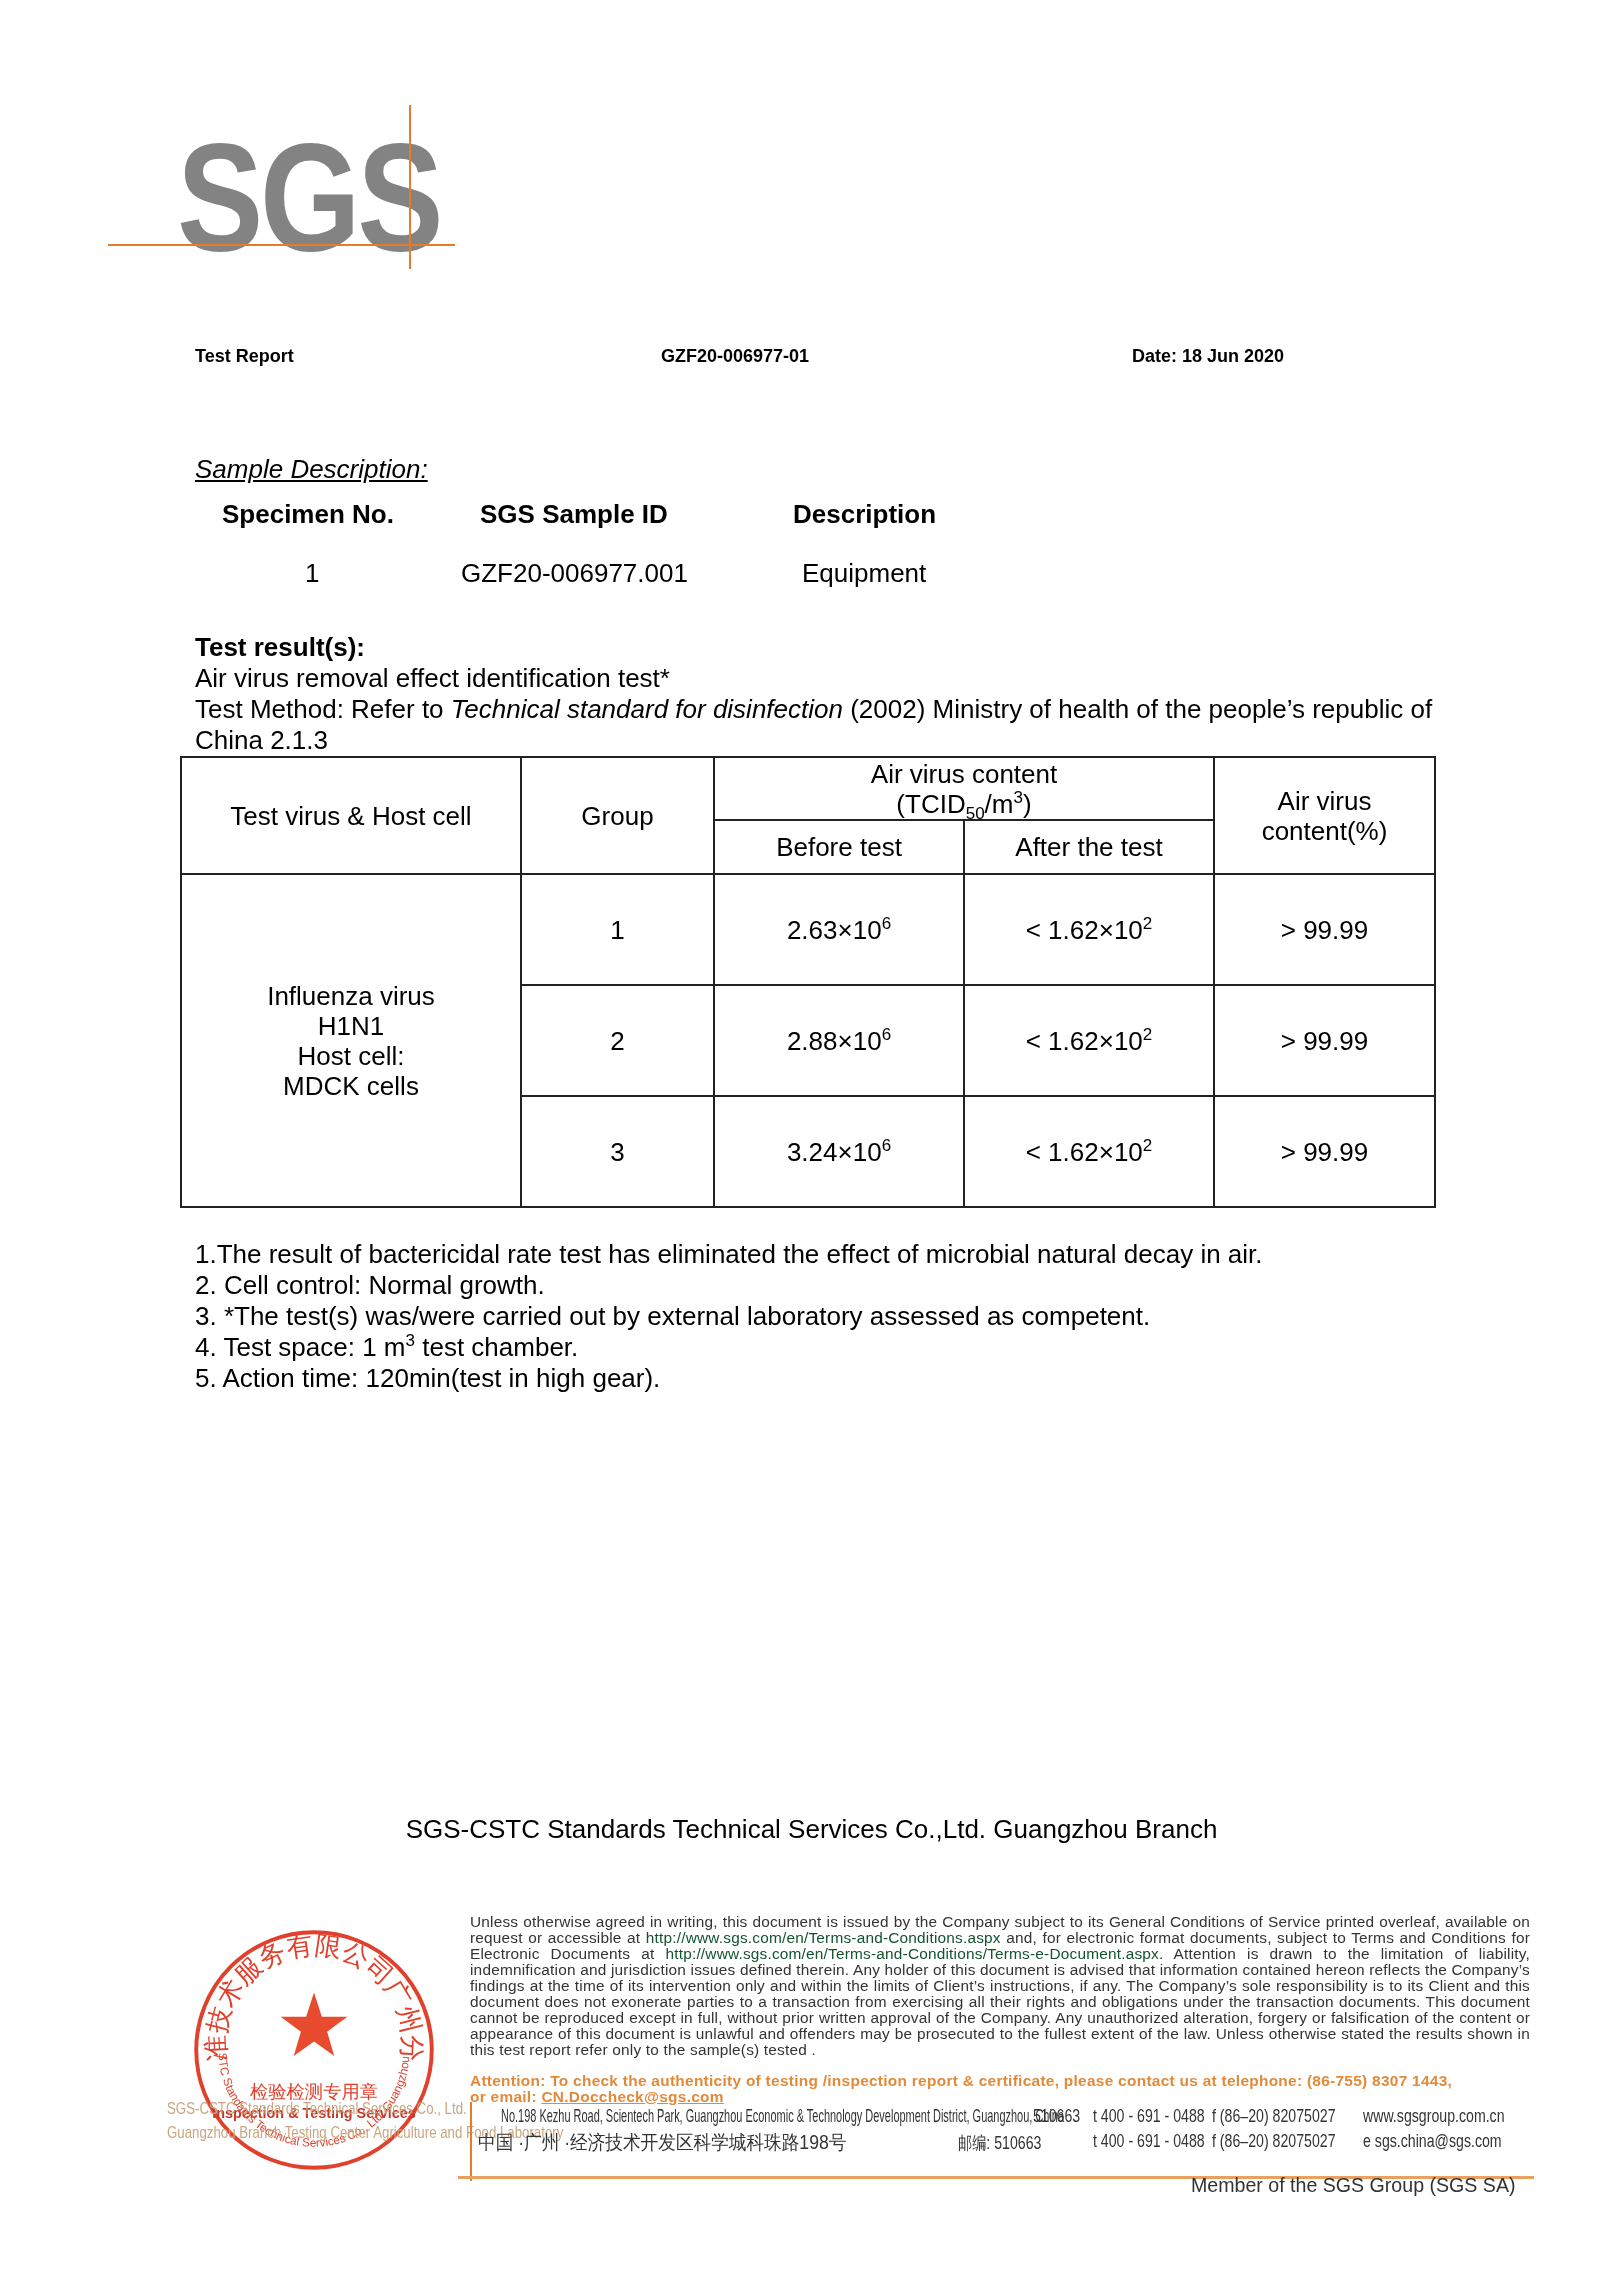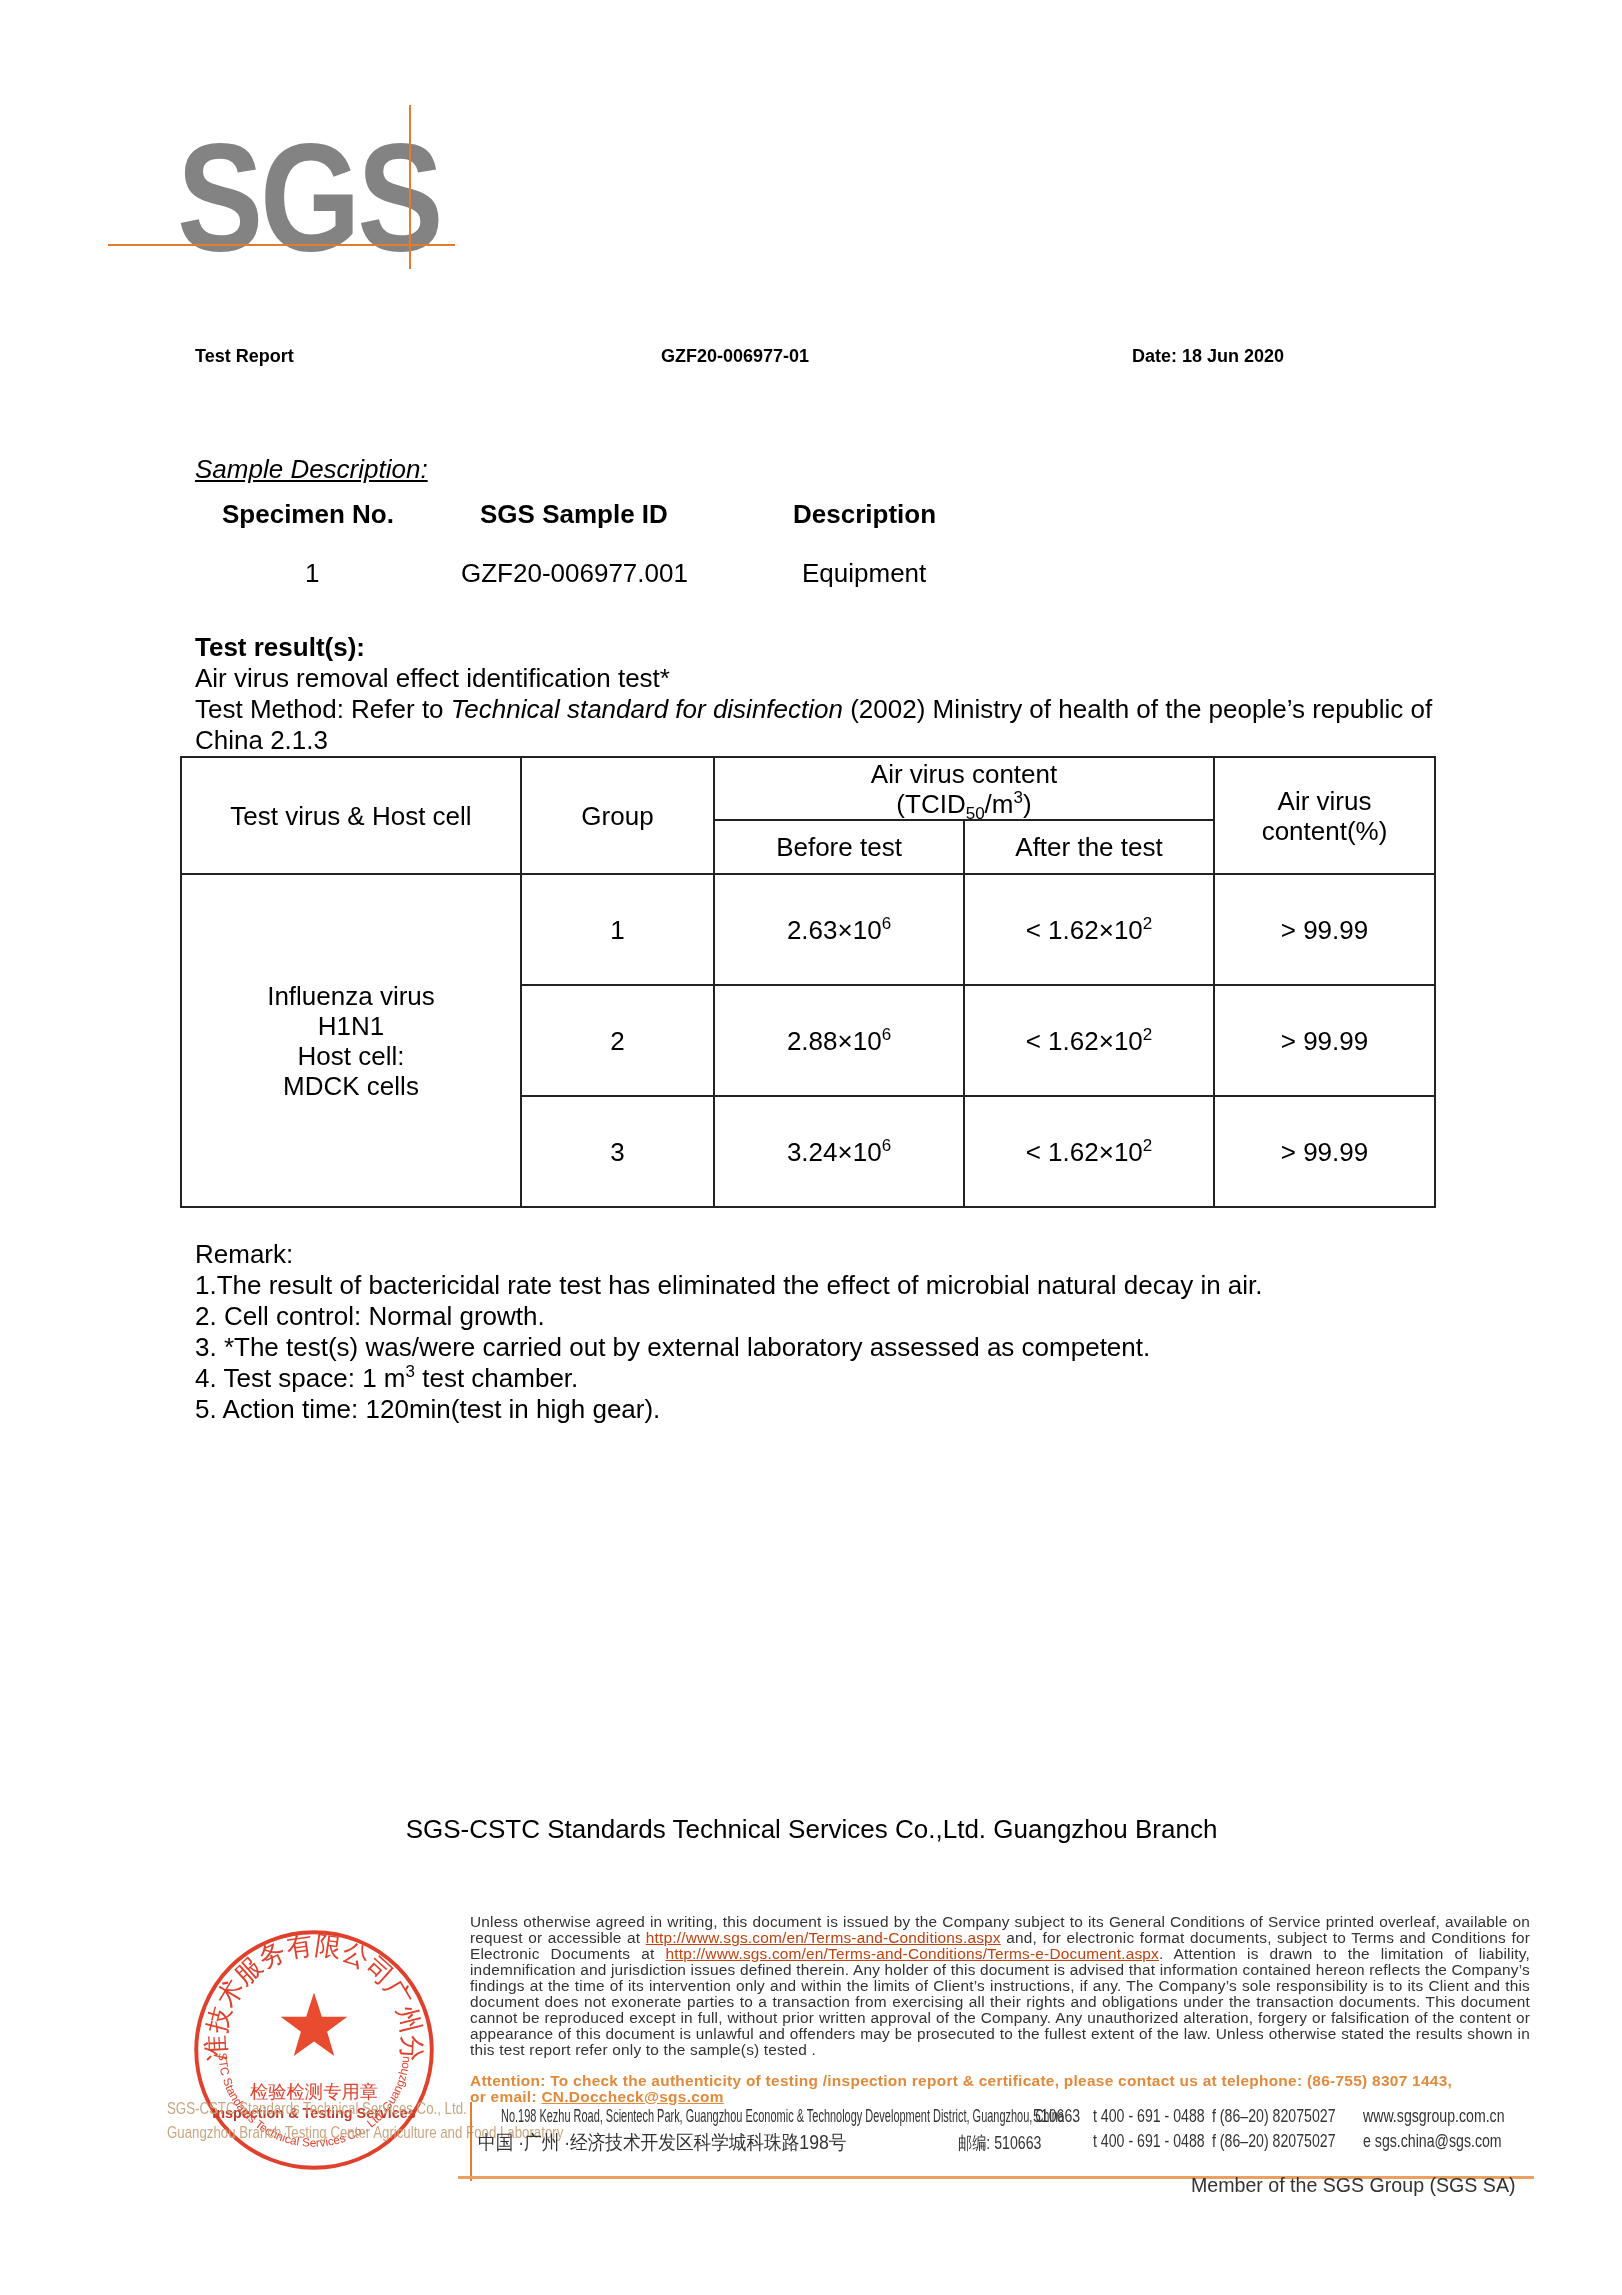--- a/index.html
+++ b/index.html
@@ -42,21 +42,21 @@
 
   
   #company { left: 0; width: 1623px; top: 1814px; text-align: center; font-size: 26px; line-height: 31px; }
 
   #stamp { left: 191px; top: 1927px; width: 246px; height: 246px; }
   #footer-lab { left: 167px; top: 2097px; width: 301px; font-size: 17px; line-height: 23.6px;
      color: #c9a680; white-space: nowrap; transform: scaleX(0.78); transform-origin: left top; }
 
   #disclaimer { left: 470px; top: 1914px; width: 1060px; font-size: 15.4px; line-height: 16px;
      color: #333; text-align: justify; letter-spacing: 0.2px; }
-  #disclaimer a { color: #c2410c; text-decoration: underline; }
+  #disclaimer a { color: #14532d; }
   #attention { left: 470px; top: 2073px; width: 1060px; font-size: 15.4px; line-height: 15.7px;
      color: #e28a3a; font-weight: bold; letter-spacing: 0.3px; }
   #attention a { color: #e28a3a; text-decoration: underline; }
 
   #addr-vline { left: 470px; top: 2102px; width: 2px; height: 79px; background: #e47c2b; }
   #addr-hline { left: 458px; top: 2176px; width: 1076px; height: 2.6px; background: #e9a060; }
   .addr-row { left: 478px; width: 1060px; font-size: 17.7px; color: #333; white-space: nowrap; }
   #addr-en { top: 2106px; padding-left: 23px; }
   #addr-cn { top: 2129px; font-size: 19.6px; }
   .addr-row .street { display: inline-block; transform: scaleX(0.62); transform-origin: left center; }
@@ -137,21 +137,20 @@
   <tr style="height:111px">
     <td>3</td>
     <td><span>3.24×10</span><sup>6</sup></td>
     <td><span>&lt; 1.62×10</span><sup>2</sup></td>
     <td>&gt; 99.99</td>
   </tr>
 </tbody>
   </table>
 
 <div id="remarks" class="abs body-text">
-  <div>Remark:</div>
   <div>1.The result of bactericidal rate test has eliminated the effect of microbial natural decay in air.</div>
   <div>2. Cell control: Normal growth.</div>
   <div>3. *The test(s) was/were carried out by external laboratory assessed as competent.</div>
   <div><span>4. Test space: 1 m</span><sup>3</sup><span> test chamber.</span></div>
   <div>5. Action time: 120min(test in high gear).</div>
 </div>
 
 <div id="company" class="abs">
   <div>SGS-CSTC Standards Technical Services Co.,Ltd. Guangzhou Branch</div>
 </div>

